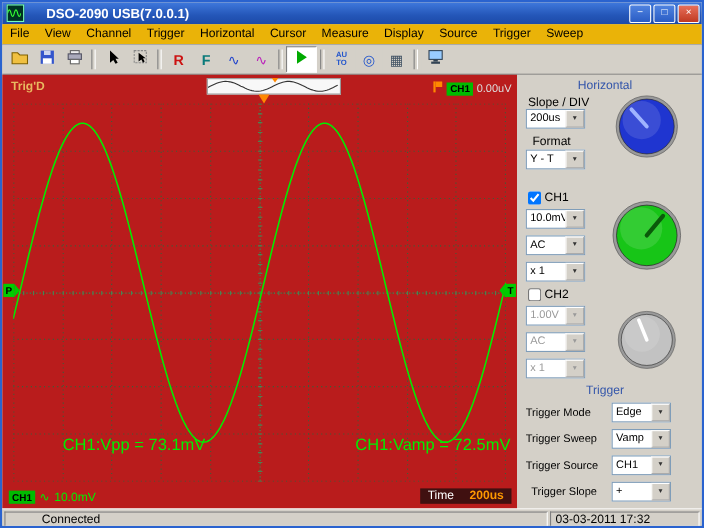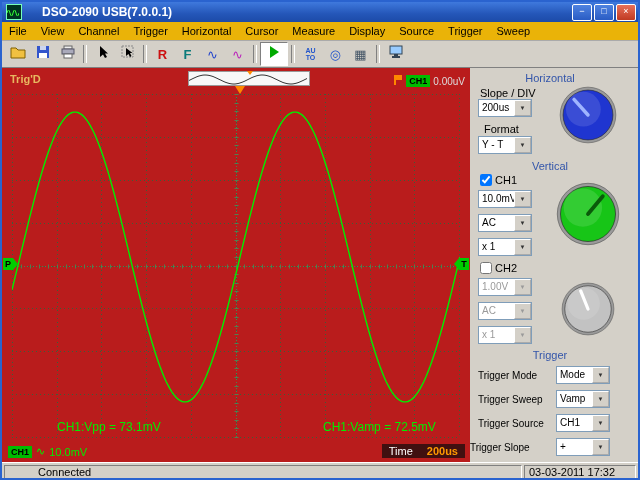--- a/index.html
+++ b/index.html
@@ -34,21 +34,21 @@
   .trig-info{position:absolute;right:5px;top:4px;display:flex;align-items:center;gap:3px;}
   .badge{background:#00bb00;color:#000;font-size:9px;font-weight:bold;padding:0 3px;line-height:12px;}
   .trig-level{color:#ddd;font-size:10px;}
   .gridbox{position:absolute;left:10px;top:26px;width:448px;height:344px;}
   .tmark-top{position:absolute;left:233px;top:18px;width:0;height:0;border-left:5px solid transparent;border-right:5px solid transparent;border-top:8px solid #ff8800;}
   .pmark{position:absolute;left:1px;top:190px;display:flex;align-items:center;}
   .pmark .box,.tmark-right .box{background:#00cc00;color:#000;font-size:9px;font-weight:bold;width:10px;text-align:center;line-height:12px;}
   .pmark .tri{width:0;height:0;border-top:6px solid transparent;border-bottom:6px solid transparent;border-left:5px solid #00cc00;}
   .tmark-right{position:absolute;left:452px;top:190px;display:flex;align-items:center;}
   .tmark-right .tri{width:0;height:0;border-top:6px solid transparent;border-bottom:6px solid transparent;border-right:5px solid #00cc00;}
-  .meas{position:absolute;top:352px;color:#00ee00;font-size:12px;}
+  .meas{position:absolute;top:328px;color:#00ee00;font-size:15px;}
   .meas1{left:55px;} .meas2{left:292px;margin-left:29px;}
   .ch-info{position:absolute;left:6px;bottom:4px;display:flex;align-items:center;gap:4px;}
   .ch-scale{color:#00ee00;font-size:11px;}
   .time-info{position:absolute;right:5px;bottom:4px;background:#401010;padding:1px 7px;display:flex;gap:14px;align-items:center;}
   .time-label{color:#fff;font-size:11px;}
   .time-value{color:#ff9900;font-size:11px;font-weight:bold;}
   
   .side{flex:1;position:relative;background:#d4d0c8;font-size:11px;}
   .sec-title{position:absolute;left:0;width:160px;text-align:center;color:#3355aa;font-size:11px;}
   .plabel{position:absolute;color:#000;font-size:11px;}
@@ -58,21 +58,21 @@
   .combo.disabled .val{color:#9a9a9a;}
   .combo.disabled .arr{color:#9a9a9a;}
   .chkrow{position:absolute;display:flex;align-items:center;gap:3px;}
   .chkrow input{width:12px;height:12px;margin:0;}
   .knob{position:absolute;}
   .trow-label{font-size:10px;}
   
   .statusbar{height:18px;display:flex;align-items:center;background:#d4d0c8;border-top:1px solid #fff;font-size:11px;padding:0 1px;}
   .scell{border:1px solid;border-color:#808080 #fff #fff #808080;height:14px;display:flex;align-items:center;padding:0 4px;margin:0 1px;box-sizing:border-box;}
   .scell.grow{flex:1;padding-left:33px;}
-  .scell.date{width:112px;}
+  .scell.date{width:136px;}
 </style>
 </head>
 <body>
 
 <div class="window">
 
   <div class="titlebar">
     <div class="title-icon">
       <svg width="12" height="12" viewBox="0 0 12 12">
           <path d="M0 6 Q1.5 0 3 6 T6 6 T9 6 T12 6" stroke="#3f3" fill="none" stroke-width="1"></path>
@@ -351,21 +351,20 @@
         <span class="val">Y - T</span>
         <span class="arr">▼</span>
       </div>
       <div class="knob" style="left:89px;top:18px;width:58px;height:58px"><svg width="100%" height="100%" viewBox="0 0 100 100">
             <circle cx="50" cy="50" r="48" fill="#9a9a9a" stroke="#555"></circle>
             <circle cx="50" cy="50" r="43" fill="#1f35d0" stroke="#222"></circle>
             <circle cx="42" cy="40" r="30" fill="#ffffff" opacity="0.12"></circle>
             <line x1="50" y1="50" x2="25.9" y2="23.2" stroke="#9fb4ff" stroke-width="6" stroke-linecap="round"></line>
           </svg></div>
 
-      <div class="sec-title" style="top:92px">Vertical</div>
       <div class="chkrow" style="left:10px;top:106px">
         <input type="checkbox" checked="" style="">
         <span>CH1</span>
       </div>
       <div class="combo" style="left:8px;top:122px">
         <span class="val">10.0mV</span>
         <span class="arr">▼</span>
       </div>
       <div class="combo" style="left:8px;top:146px">
         <span class="val">AC</span>
@@ -402,34 +401,34 @@
             <circle cx="50" cy="50" r="48" fill="#9a9a9a" stroke="#555"></circle>
             <circle cx="50" cy="50" r="43" fill="#c2c2c2" stroke="#222"></circle>
             <circle cx="42" cy="40" r="30" fill="#ffffff" opacity="0.12"></circle>
             <line x1="50" y1="50" x2="36.5" y2="16.6" stroke="#ffffff" stroke-width="6" stroke-linecap="round"></line>
           </svg></div>
 
       <div class="sec-title" style="top:281px">Trigger</div>
 
       <div class="plabel trow-label" style="left:8px;top:302px">Trigger Mode</div>
       <div class="combo" style="left:86px;top:298px">
-        <span class="val">Mode</span>
+        <span class="val">Edge</span>
         <span class="arr">▼</span>
       </div>
       <div class="plabel trow-label" style="left:8px;top:326px">Trigger Sweep</div>
       <div class="combo" style="left:86px;top:322px">
         <span class="val">Vamp</span>
         <span class="arr">▼</span>
       </div>
       <div class="plabel trow-label" style="left:8px;top:350px">Trigger Source</div>
       <div class="combo" style="left:86px;top:346px">
         <span class="val">CH1</span>
         <span class="arr">▼</span>
       </div>
-      <div class="plabel trow-label" style="left:0;top:374px">Trigger Slope</div>
+      <div class="plabel trow-label" style="left:13px;top:374px">Trigger Slope</div>
       <div class="combo" style="left:86px;top:370px">
         <span class="val">+</span>
         <span class="arr">▼</span>
       </div>
     </div>
   </div>
 
   <div class="statusbar">
     <div class="scell grow">Connected</div>
     <div class="scell date">03-03-2011 17:32</div>

